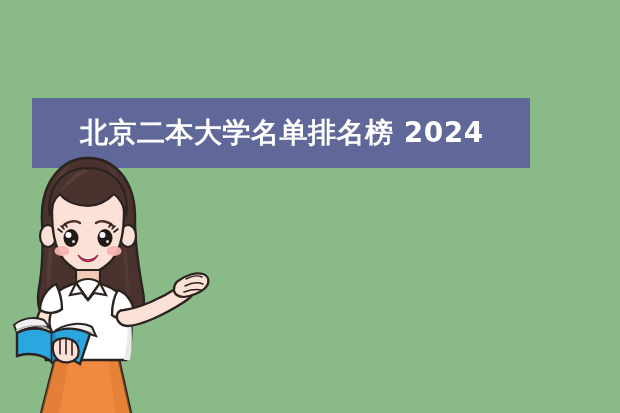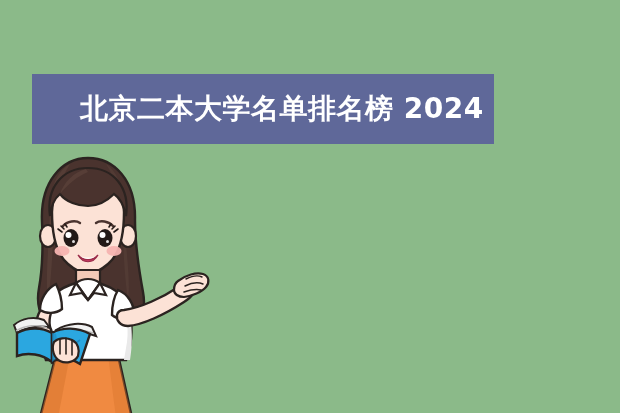--- a/index.html
+++ b/index.html
@@ -6,22 +6,23 @@
   body{
     width:620px;height:413px;overflow:hidden;
     font-family:"Liberation Sans","DejaVu Sans",sans-serif;
   }
   #stage{
     position:relative;width:620px;height:413px;overflow:hidden;
     background:#8BBA89;
   }
   
   #banner{
-    position:absolute;left:32px;top:74px;width:462px;height:70px;
+    position:absolute;left:32px;top:98px;width:462px;height:70px;
     background:#5F6899;
+    padding-left:36px;
   }
   #banner-title{
     position:absolute;left:48px;top:50%;transform:translateY(-50%);
     color:#FFFFFF;font-size:28px;font-weight:bold;
     letter-spacing:0.5px;white-space:nowrap;line-height:1;
     font-family:"DejaVu Sans","Liberation Sans",sans-serif;
   }
   
   #illustration{
     position:absolute;left:0px;top:150px;width:250px;height:263px;

